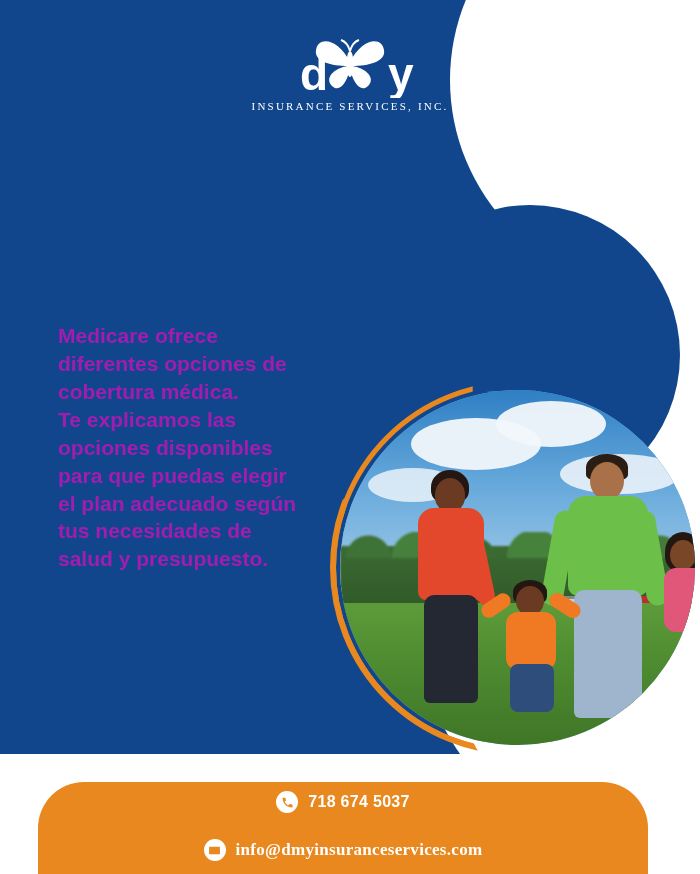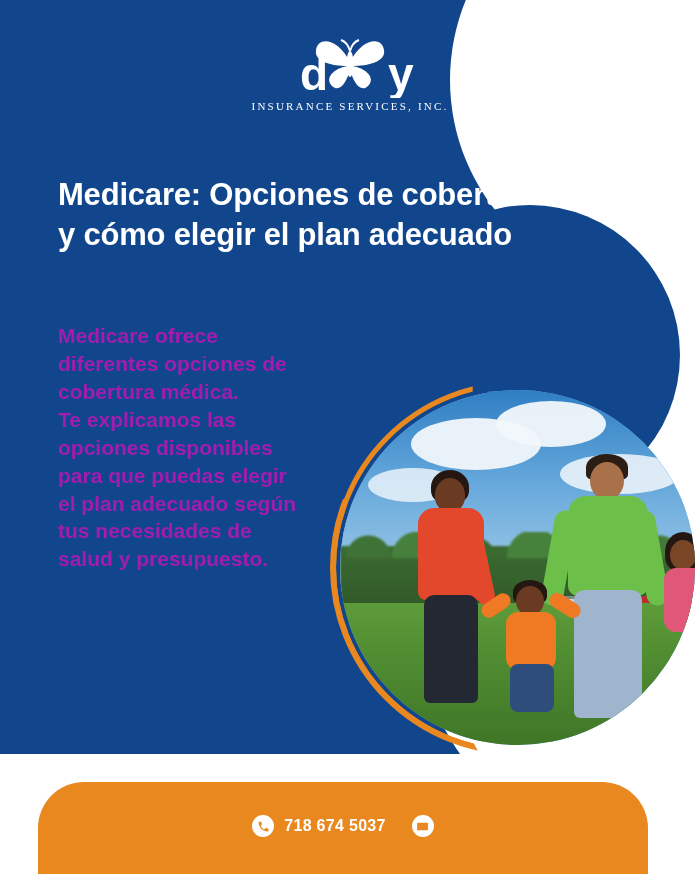--- a/index.html
+++ b/index.html
@@ -71,20 +71,21 @@
     width: 610px; height: 92px;
     background: #e8881f;
     border-top-left-radius: 46px;
     border-top-right-radius: 46px;
     z-index: 6;
     display: flex;
     align-items: center;
     justify-content: center;
     gap: 26px;
     padding: 0 24px 4px 24px;
+    flex-direction: column;
   }
   .contact {
     display: flex;
     align-items: center;
     gap: 10px;
     color: #ffffff;
     font-size: 16px;
     font-weight: 700;
     letter-spacing: .3px;
     white-space: nowrap;
@@ -286,21 +287,20 @@
 
         <g fill="#ffffff" font-family="Liberation Sans, sans-serif" font-weight="700" font-size="46">
           <text x="40" y="58">d</text>
           <text x="128" y="58">y</text>
         </g>
       </svg>
     </div>
     <div class="logo-text">Insurance Services, Inc.</div>
   </div>
 
-  <h1 class="headline">Medicare: Opciones de cobertura y cómo elegir el plan adecuado</h1>
 
   <p class="body-copy">Medicare ofrece diferentes opciones de cobertura médica.
 Te explicamos las opciones disponibles para que puedas elegir el plan adecuado según tus necesidades de salud y presupuesto.</p>
 
   <div class="accent-arc"></div>
   <div class="photo-wrap">
     <div class="photo-ring"></div>
     <div class="photo">
       <div class="sky"></div>
       <div class="cloud c1"></div>
@@ -348,16 +348,17 @@
         </svg>
       </span>
       <span>718  674  5037</span>
     </div>
     <div class="contact email">
       <span class="circ-icon">
         <svg width="13" height="13" viewBox="0 0 24 24" fill="#e8881f">
           <path d="M3 5h18c.6 0 1 .4 1 1v12c0 .6-.4 1-1 1H3c-.6 0-1-.4-1-1V6c0-.6.4-1 1-1zm9 8L4.2 7h15.6L12 13z"></path>
         </svg>
       </span>
+      <span>info@dmyinsuranceservices.com</span>
     </div>
   </div>
 
 </div>
 
 </body></html>

